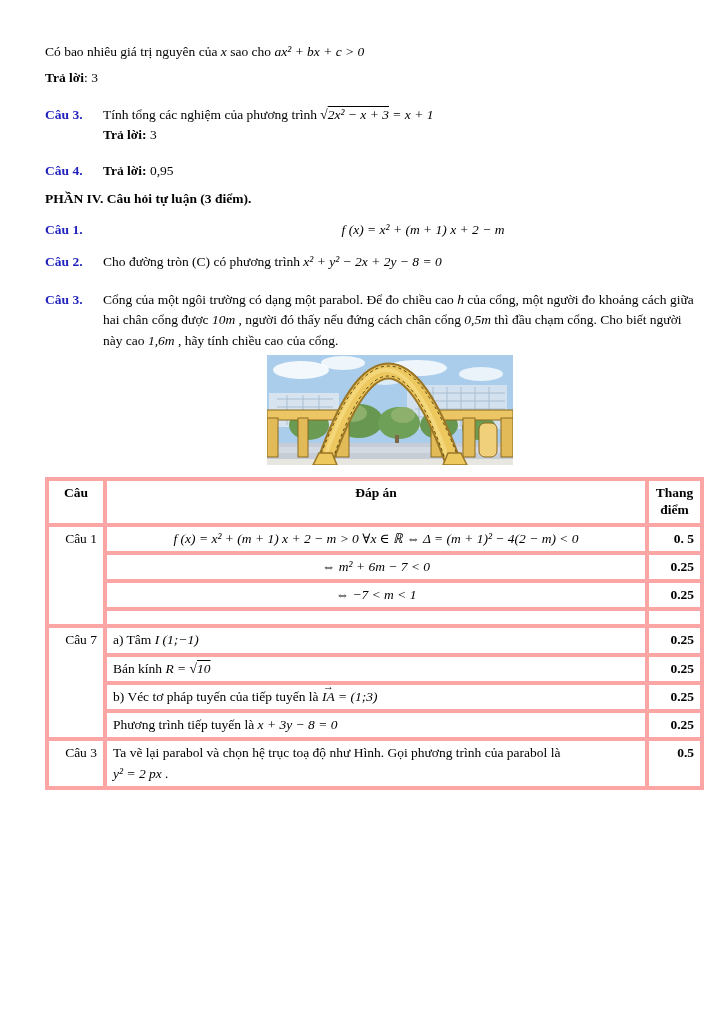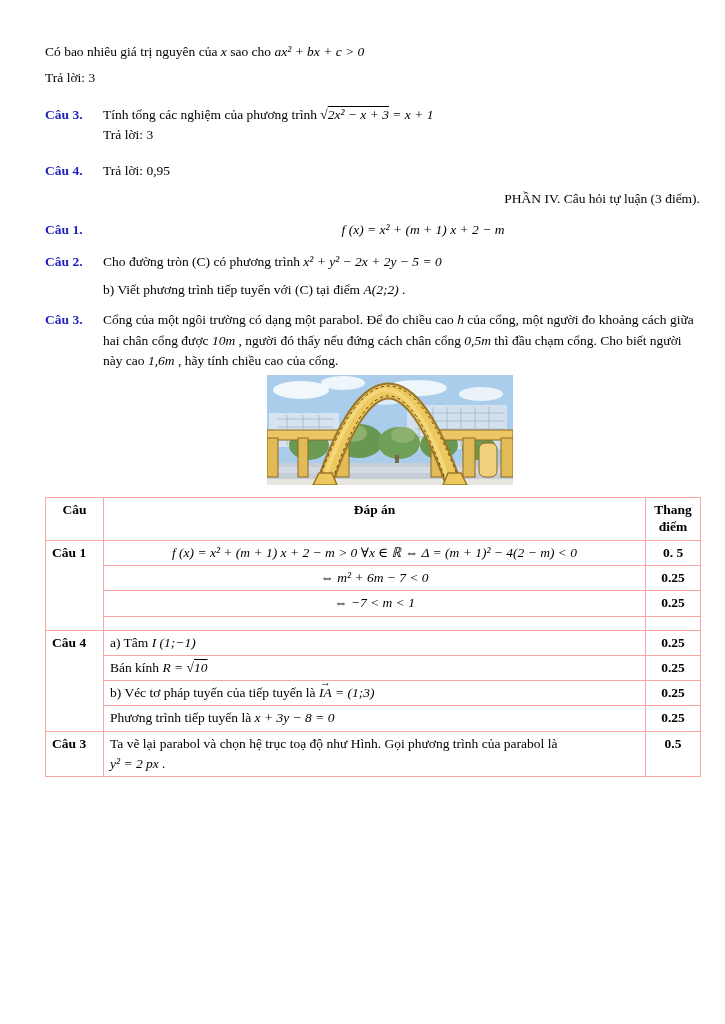--- a/index.html
+++ b/index.html
@@ -7,47 +7,47 @@
     width:725px;height:1024px;position:relative;overflow:hidden;
     font-family:"Liberation Serif","DejaVu Serif",serif;
     font-size:13.5px;color:#000;line-height:1.5;
   }
   .page{padding:42px 25px 16px 45px;}
   .qrow{display:flex;align-items:flex-start;}
   .qlabel{flex:0 0 58px;color:#2222bd;font-weight:bold;white-space:nowrap;}
   .qbody{flex:1;min-width:0;}
   .indent{margin-left:58px;}
   .fm{font-style:italic;}
-  .bold{font-weight:normal;text-align:right;}
+  .bold{font-weight:bold;}
   .sqrt-bar{text-decoration:overline;font-style:italic;text-align:right;}
   .vec{position:relative;display:inline-block;font-style:italic;}
   .vec::after{content:"\2192";position:absolute;left:1px;top:-0.85em;font-size:0.8em;font-style:normal;letter-spacing:0;}
   .centerline{text-align:center;margin:0 0 0 0;}
   
   .m-intro1{margin:0 0 6px 0;}
   .m-ans1{margin:0 0 16px 0;}
   .m-q3{margin:0 0 16px 0;}
   .m-tight{margin:0;}
-  .m-part{margin:8px 0 10px 11px;}
+  .m-part{margin:8px 0 10px 0;}
   .m-cau1{margin:0 0 12px 0;gap:43px;}
   .m-cau2a{margin:0 0 8px 0;}
   .m-cau2b{margin:0 0 10px 0;}
   
   .figure-wrap{margin:4px 0 12px 222px;width:246px;height:110px;}
   .figure-wrap svg{display:block;}
   
   table.anskey{border-collapse:collapse;width:655px;margin-top:12px;table-layout:fixed;}
   table.anskey col.c1{width:58px;}
   table.anskey col.c2{width:542px;}
   table.anskey col.c3{width:55px;}
-  table.anskey th,table.anskey td{border:1px solid #fca5a5;padding:2px 6px;vertical-align:top;}
+  table.anskey th,table.anskey td{border:4px solid #fca5a5;padding:2px 6px;vertical-align:top;}
   table.anskey th{font-weight:bold;text-align:center;padding:4px 2px;line-height:1.25;}
-  td.lbl{font-weight:bold;text-align:left;padding-top:4px;}
+  td.lbl{font-weight:normal;text-align:right;padding-top:4px;}
   td.center{text-align:center;}
-  td.score{font-weight:bold;text-align:center;padding-top:3px;}
+  td.score{font-weight:bold;text-align:right;padding-top:3px;}
   tr.emptyrow td{height:13px;padding:0 6px;}
 </style>
 </head>
 <body>
 
 <div class="page">
 
   <p class="indent m-intro1"><span>Có bao nhiêu giá trị nguyên của </span><span class="fm">x</span><span> sao cho </span><span class="fm">ax² + bx + c &gt; 0</span></p>
   <p class="indent m-ans1"><span class="bold">Trả lời</span><span>:  3</span></p>
 
@@ -71,22 +71,21 @@
   <div class="qrow m-cau1">
     <div class="qlabel">Câu 1.</div>
     <div class="qbody">
       <p class="m-tight centerline fm">f (x) = x² + (m + 1) x + 2 − m</p>
     </div>
   </div>
 
   <div class="qrow">
     <div class="qlabel">Câu 2.</div>
     <div class="qbody">
-      <p class="m-cau2a"><span>Cho đường tròn (C) có phương trình </span><span class="fm">x² + y² − 2x + 2y − 5 = 0</span></p>
-      <p class="m-tight"><span>b) Viết phương trình tiếp tuyến với (C) tại điểm </span><span class="fm">A(2;2)</span><span> .</span></p>
+      <p class="m-cau2a"><span>Cho đường tròn (C) có phương trình </span><span class="fm">x² + y² − 2x + 2y − 8 = 0</span></p>
     </div>
   </div>
 
   <div class="qrow" style="margin-top:10px;">
     <div class="qlabel">Câu 3.</div>
     <div class="qbody">
       <p class="m-tight"><span>Cổng của một ngôi trường có dạng một parabol. Để đo chiều cao </span><span class="fm">h</span><span> của cổng, một người đo khoảng cách giữa hai chân cổng được </span><span class="fm">10m</span><span> , người đó thấy nếu đứng cách chân cổng </span><span class="fm">0,5m</span><span> thì đầu chạm cổng. Cho biết người này cao </span><span class="fm">1,6m</span><span> , hãy tính chiều cao của cổng.</span></p>
     </div>
   </div>
 
@@ -186,21 +185,21 @@
       </tr>
       <tr>
         <td class="center fm">⇔ −7 &lt; m &lt; 1</td>
         <td class="score">0.25</td>
       </tr>
       <tr class="emptyrow">
         <td></td>
         <td></td>
       </tr>
       <tr>
-        <td class="lbl" rowspan="4">Câu 4</td>
+        <td class="lbl" rowspan="4">Câu 7</td>
         <td><span>a) Tâm </span><span class="fm">I (1;−1)</span></td>
         <td class="score">0.25</td>
       </tr>
       <tr>
         <td><span>Bán kính </span><span class="fm">R = √</span><span class="sqrt-bar">10</span></td>
         <td class="score">0.25</td>
       </tr>
       <tr>
         <td><span>b) Véc tơ pháp tuyến của tiếp tuyến là </span><span class="vec">IA</span><span class="fm"> = (1;3)</span></td>
         <td class="score">0.25</td>

